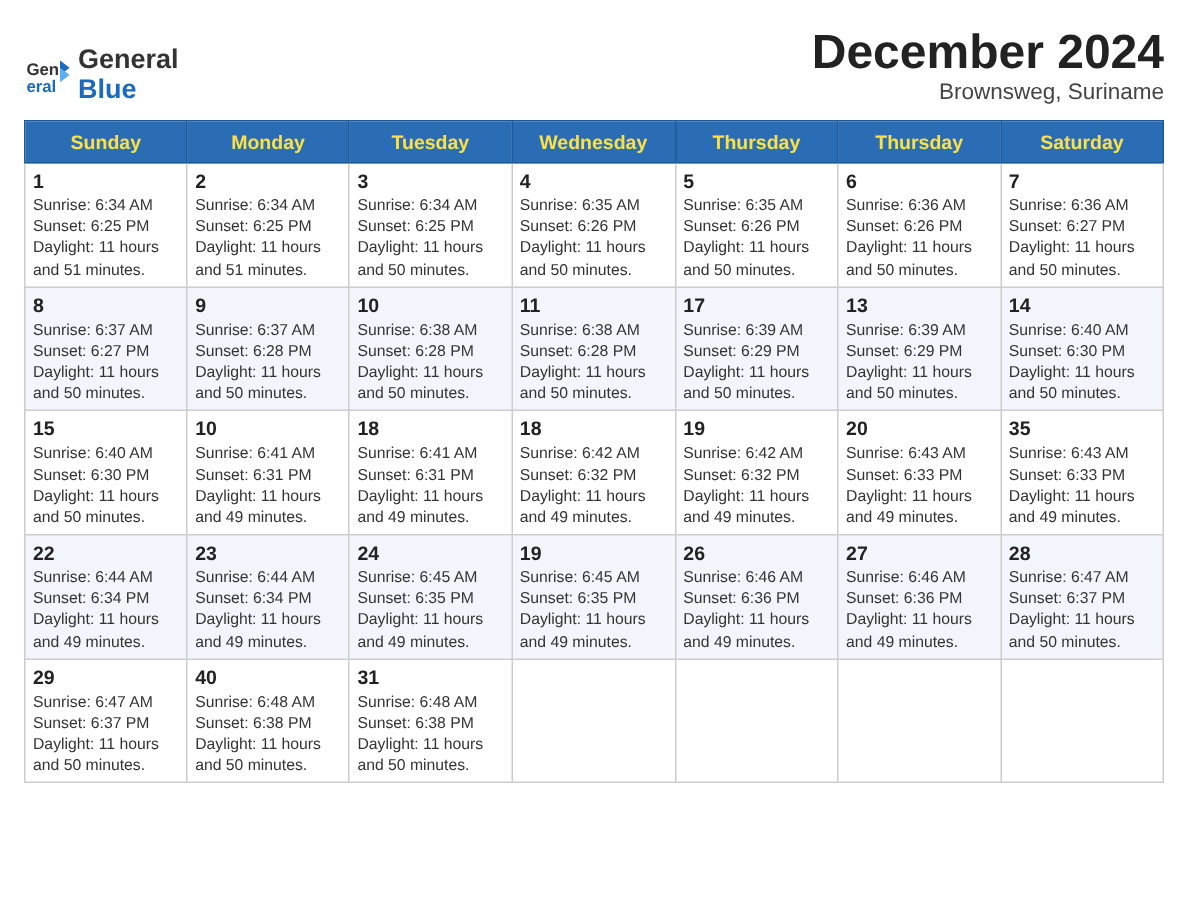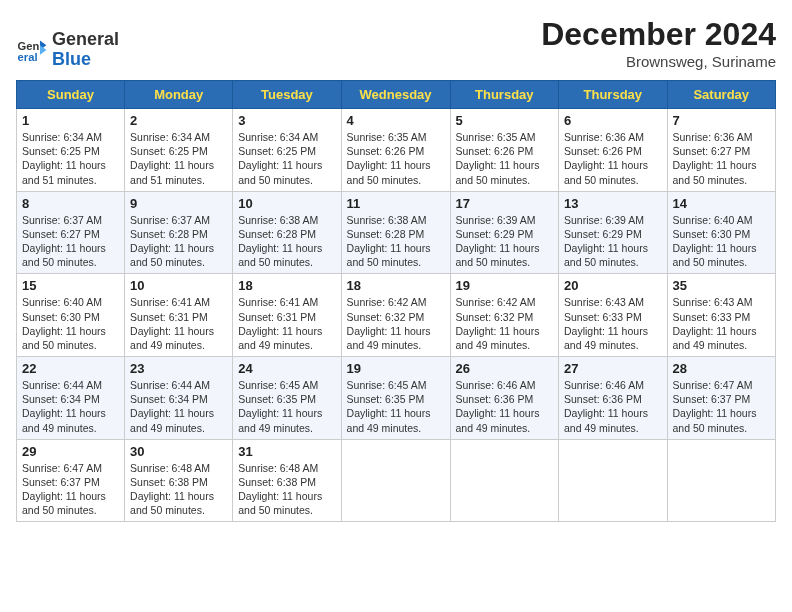--- a/index.html
+++ b/index.html
@@ -357,21 +357,21 @@
       <tr>
         <td>
         <div class="day-number">29</div>
         <div class="day-info">
           Sunrise: 6:47 AM<br>
           Sunset: 6:37 PM<br>
           Daylight: 11 hours and 50 minutes.
         </div>
       </td>
         <td>
-        <div class="day-number">30</div>
+        <div class="day-number">40</div>
         <div class="day-info">
           Sunrise: 6:48 AM<br>
           Sunset: 6:38 PM<br>
           Daylight: 11 hours and 50 minutes.
         </div>
       </td>
         <td>
         <div class="day-number">31</div>
         <div class="day-info">
           Sunrise: 6:48 AM<br>

